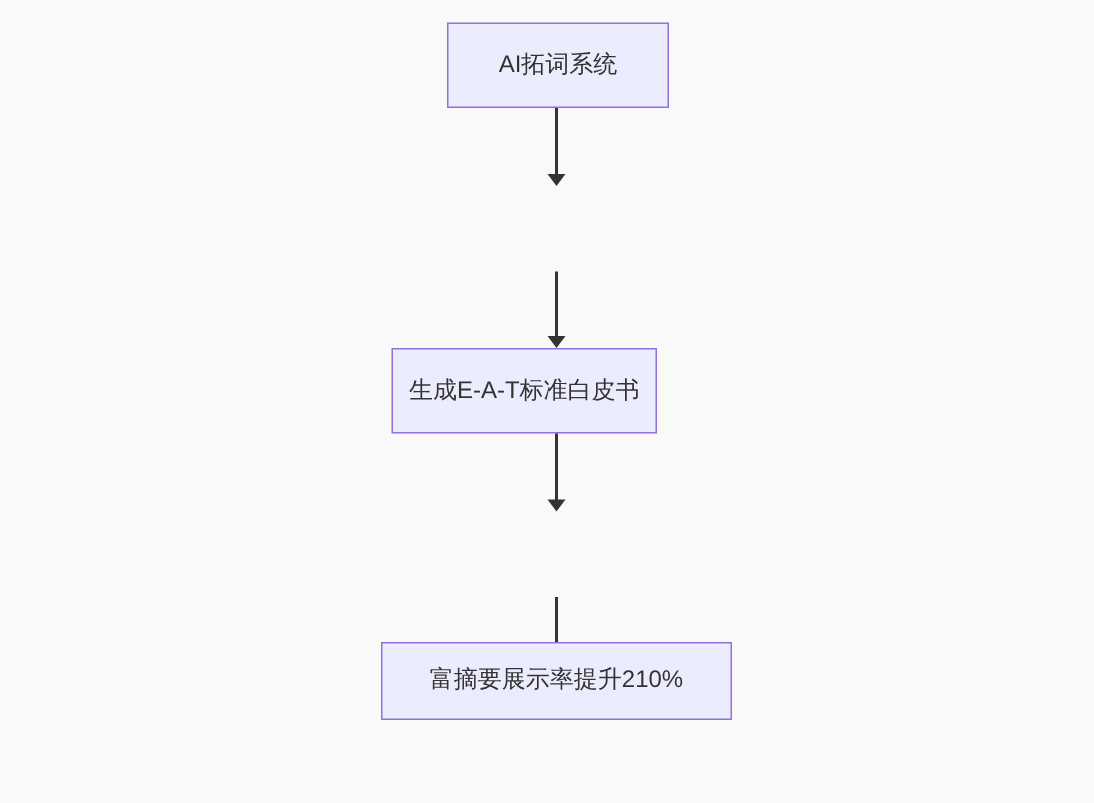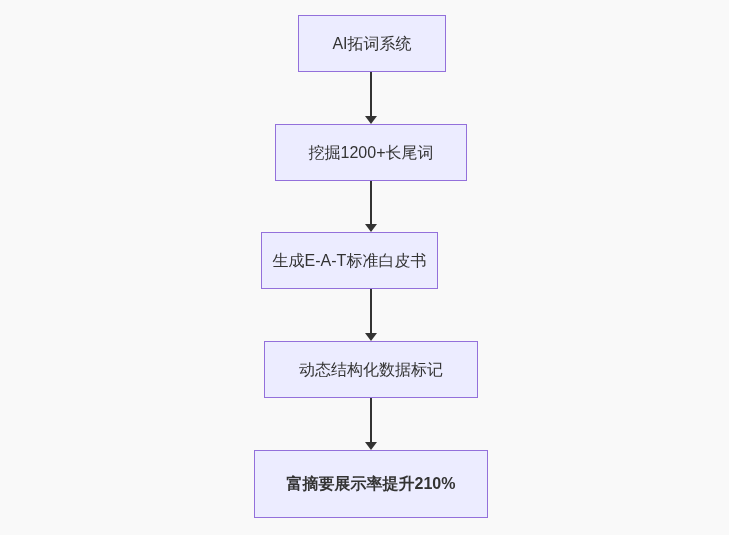--- a/index.html
+++ b/index.html
@@ -32,21 +32,21 @@
     align-items: center;
     justify-content: center;
     font-size: 16px;
     line-height: 1;
     white-space: nowrap;
   }
   .node-1 { left: 298px; top: 15px;  width: 148px; height: 57px; }
   .node-2 { left: 275px; top: 124px; width: 192px; height: 57px; }
   .node-3 { left: 261px; top: 232px; width: 177px; height: 57px; }
   .node-4 { left: 264px; top: 341px; width: 214px; height: 57px; }
-  .node-5 { left: 254px; top: 450px; width: 234px; height: 68px; font-weight: bold; }
+  .node-5 { left: 254px; top: 428px; width: 234px; height: 52px; }
 
   .edge {
     position: absolute;
     left: 365px;
     width: 12px;
   }
   .edge-1 { top: 72px;  height: 52px; }
   .edge-2 { top: 181px; height: 51px; }
   .edge-3 { top: 289px; height: 52px; }
   .edge-4 { top: 398px; height: 52px; }
@@ -76,41 +76,35 @@
 
   <div class="node node-1">
     <span>AI拓词系统</span>
   </div>
 
   <div class="edge edge-1">
     <div class="edge-line"></div>
     <div class="edge-head"></div>
   </div>
 
-  <div class="node node-2">
-    <span>挖掘1200+长尾词</span>
-  </div>
 
   <div class="edge edge-2">
     <div class="edge-line"></div>
     <div class="edge-head"></div>
   </div>
 
   <div class="node node-3">
     <span>生成E-A-T标准白皮书</span>
   </div>
 
   <div class="edge edge-3">
     <div class="edge-line"></div>
     <div class="edge-head"></div>
   </div>
 
-  <div class="node node-4">
-    <span>动态结构化数据标记</span>
-  </div>
 
   <div class="edge edge-4">
     <div class="edge-line"></div>
     <div class="edge-head"></div>
   </div>
 
   <div class="node node-5">
     <span>富摘要展示率提升210%</span>
   </div>
 

